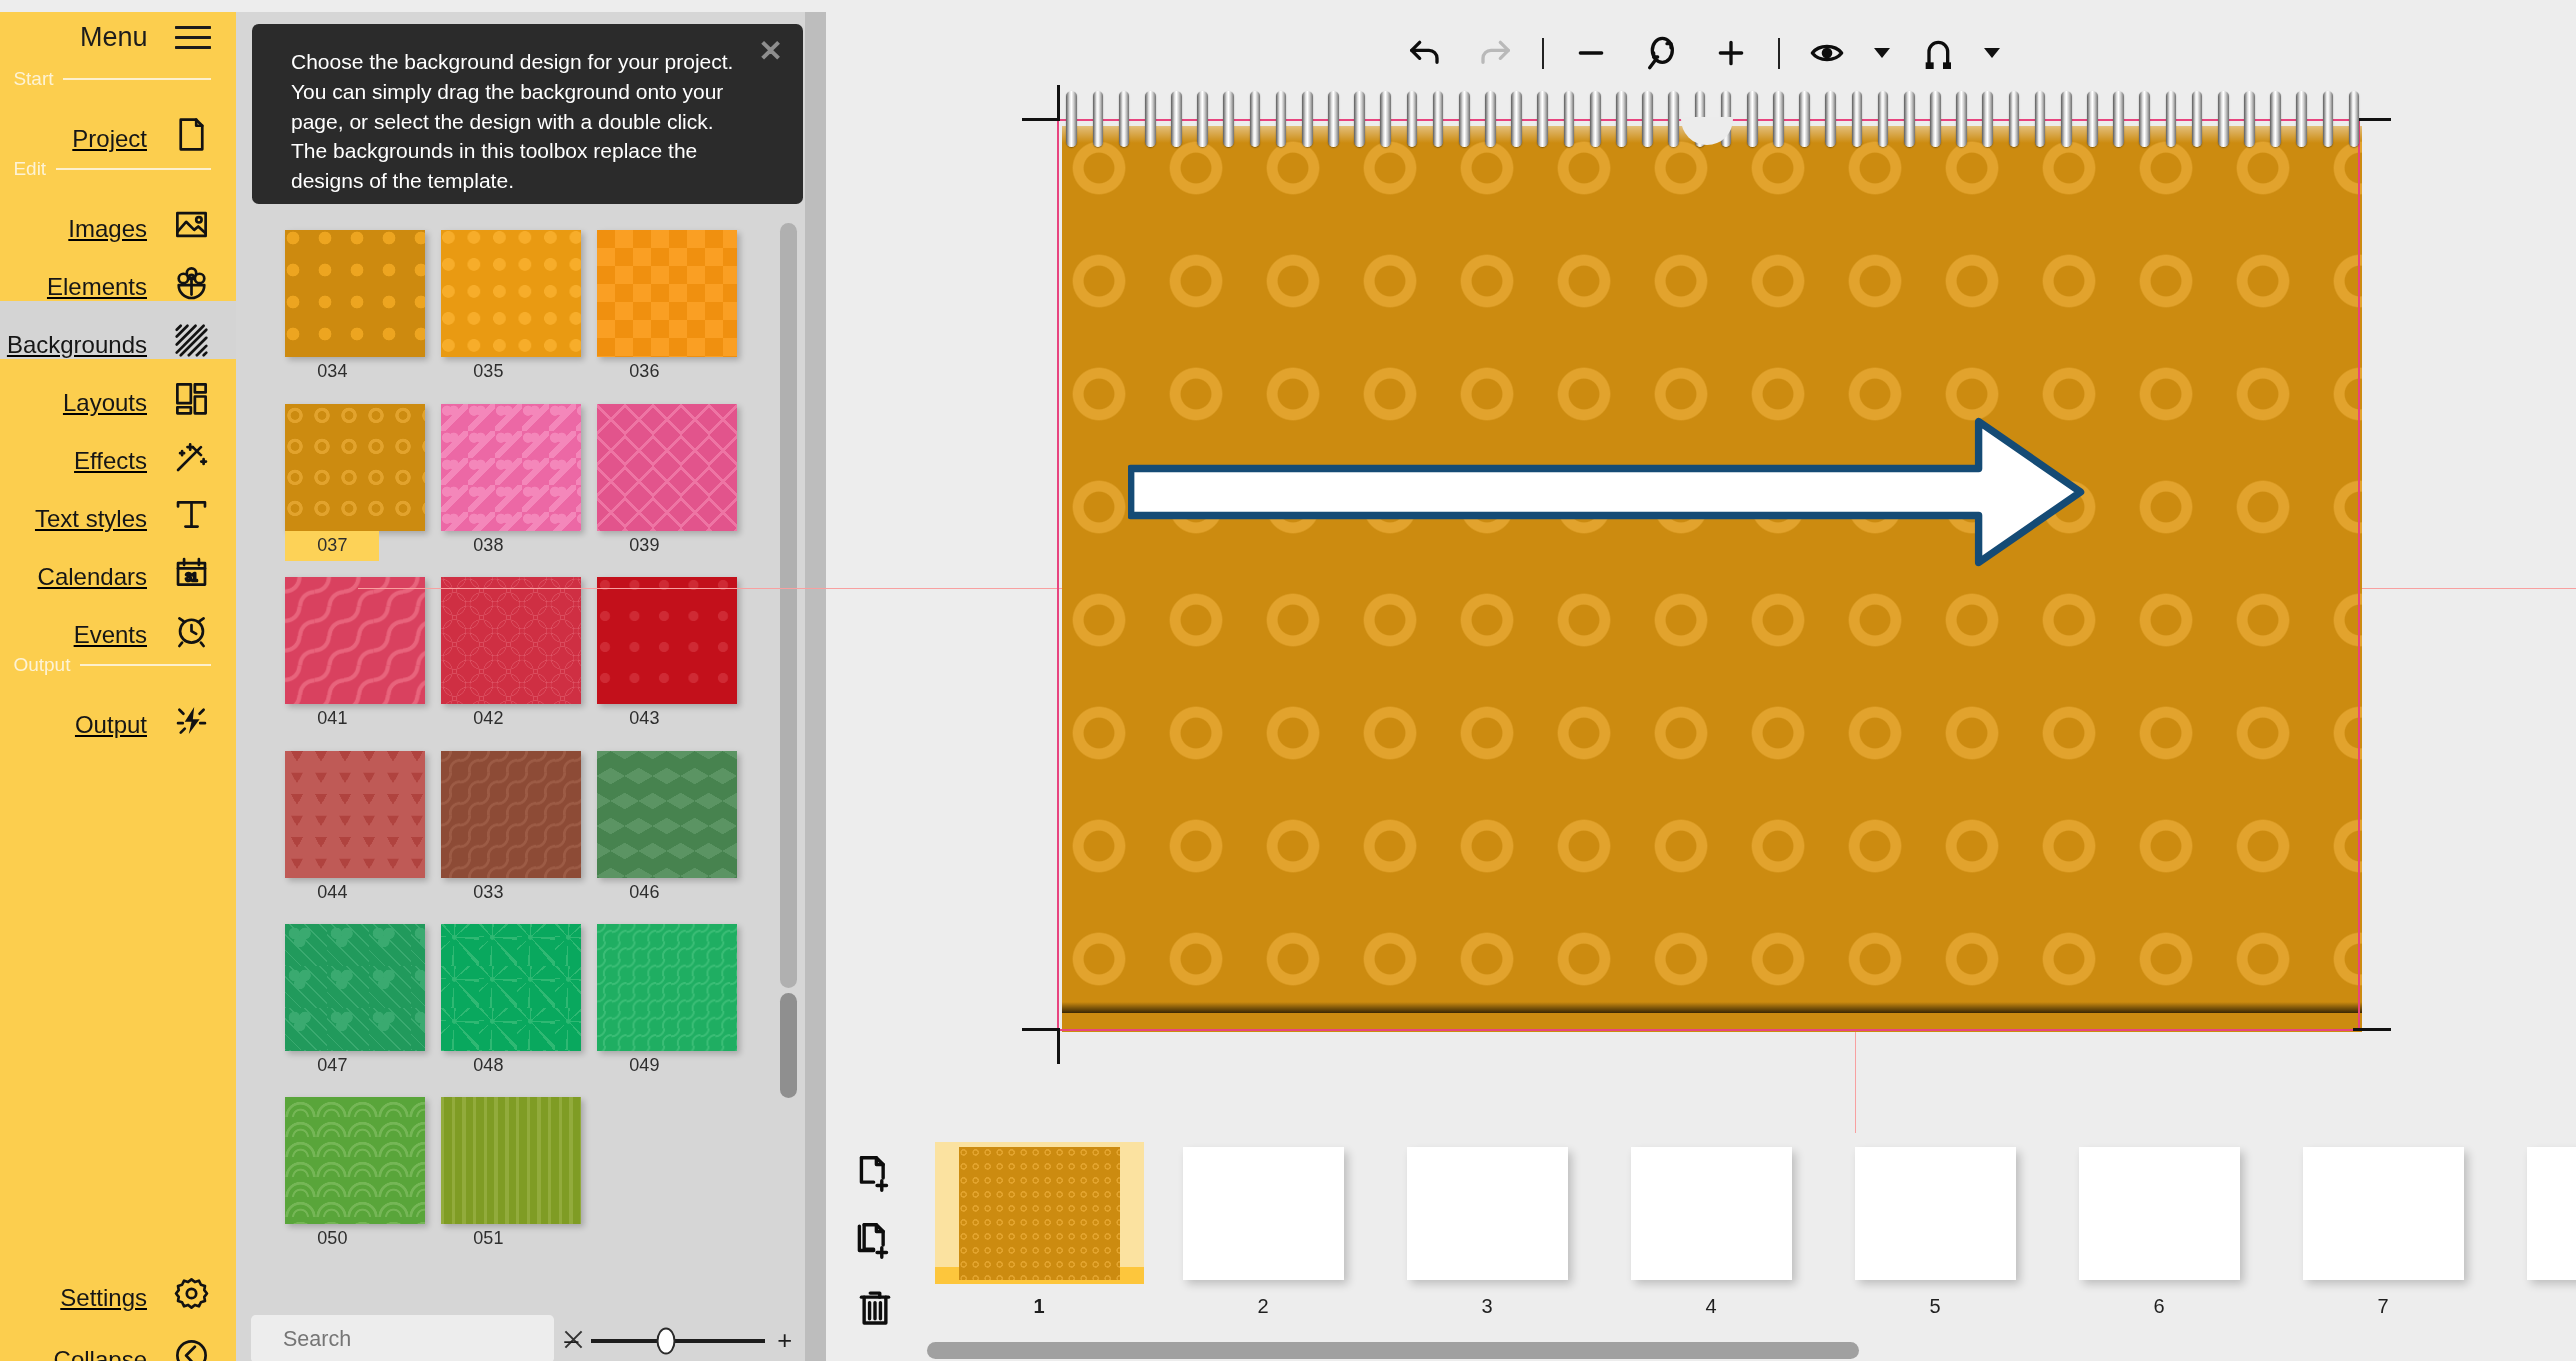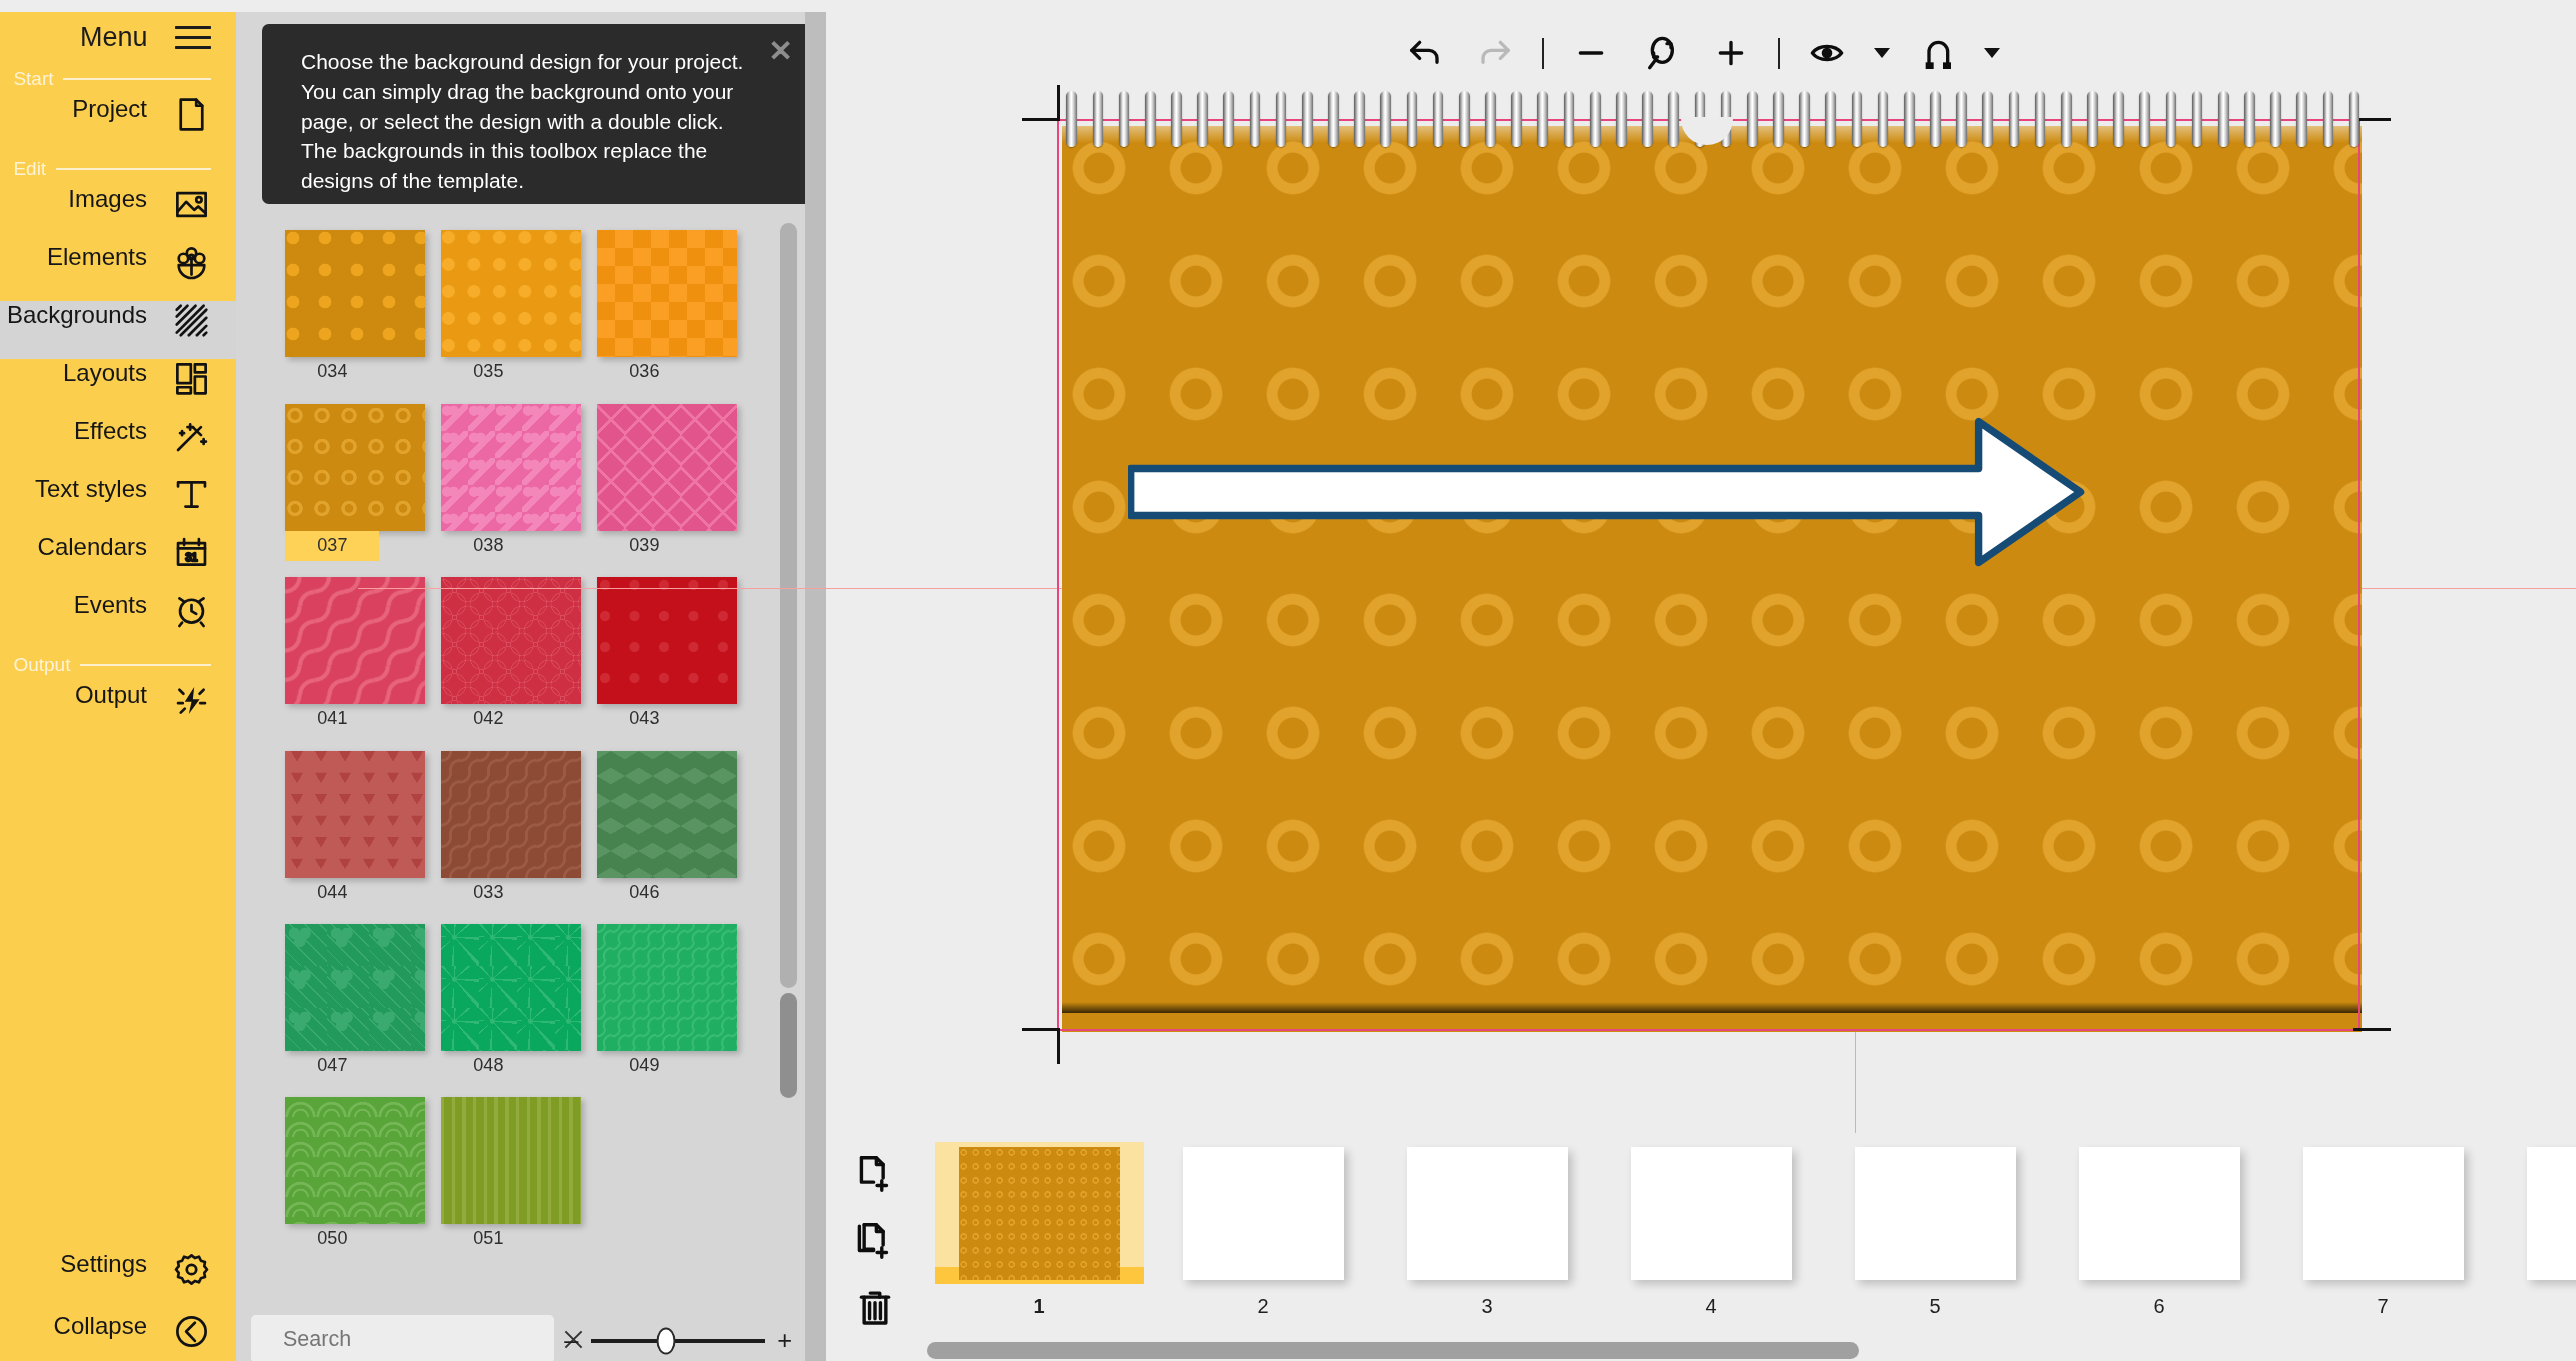--- a/index.html
+++ b/index.html
@@ -26,39 +26,39 @@
   .burger i { display:block; height:2.7px; background:#1c1c1c; border-radius:0.7px; }
 
   .sec-head {
     display: flex; align-items: center; gap: 9.4px;
     padding: 0 25.5px 0 13.4px; height: 32px;
   }
   .sec-head span { font-size: 19px; color: #fdf3d6; white-space: nowrap; }
   .sec-head .rule { flex: 1; height: 2px; background: #fdf0cd; }
 
   .nav-item {
-    height: 58px; display: flex; align-items: flex-start; justify-content: flex-end;
-    gap: 25.5px; padding-right: 25.5px; cursor: pointer;
+    height: 58px; display: flex; align-items: flex-end; justify-content: flex-end;
+    gap: 25.5px; padding-right: 25.5px; cursor: pointer; text-decoration: underline;
   }
   .nav-item .lbl { font-size: 24px; color: #161616; }
   .nav-item .ico { width: 38px; height: 38px; display:flex; align-items:center; justify-content:center;}
   .nav-item.active { background: #d4d4d4; }
   .sb-spacer { flex: 1; }
 
   svg.i { width: 35px; height: 35px; display:block; }
   svg.i * { stroke: #121212; stroke-width: 4; fill: none; stroke-linecap: round; stroke-linejoin: round; }
   svg.i .fil { fill: #121212; stroke: none; }
 
   
   #panel {
     position: absolute; left: 236px; top: 0; width: 569px; height: 1362px;
     background: #d6d6d6;
   }
   #tip {
-    position: absolute; left: 26px; top: 12px; width: 551px; height: 180px;
+    position: absolute; left: 16px; top: 12px; width: 551px; height: 180px;
     background: #2b2b2b; border-radius: 6.7px; color: #fff;
     padding: 23px 67px 19px 39px;
     font-size: 21px; line-height: 1.42;
   }
   #tip-close {
     position: absolute; right: 20px; top: 12px;
     font-size: 29.5px; font-weight: bold; color: #8e8e8e; cursor: pointer;
     line-height: 1; font-family: "Liberation Sans", sans-serif;
   }
 

